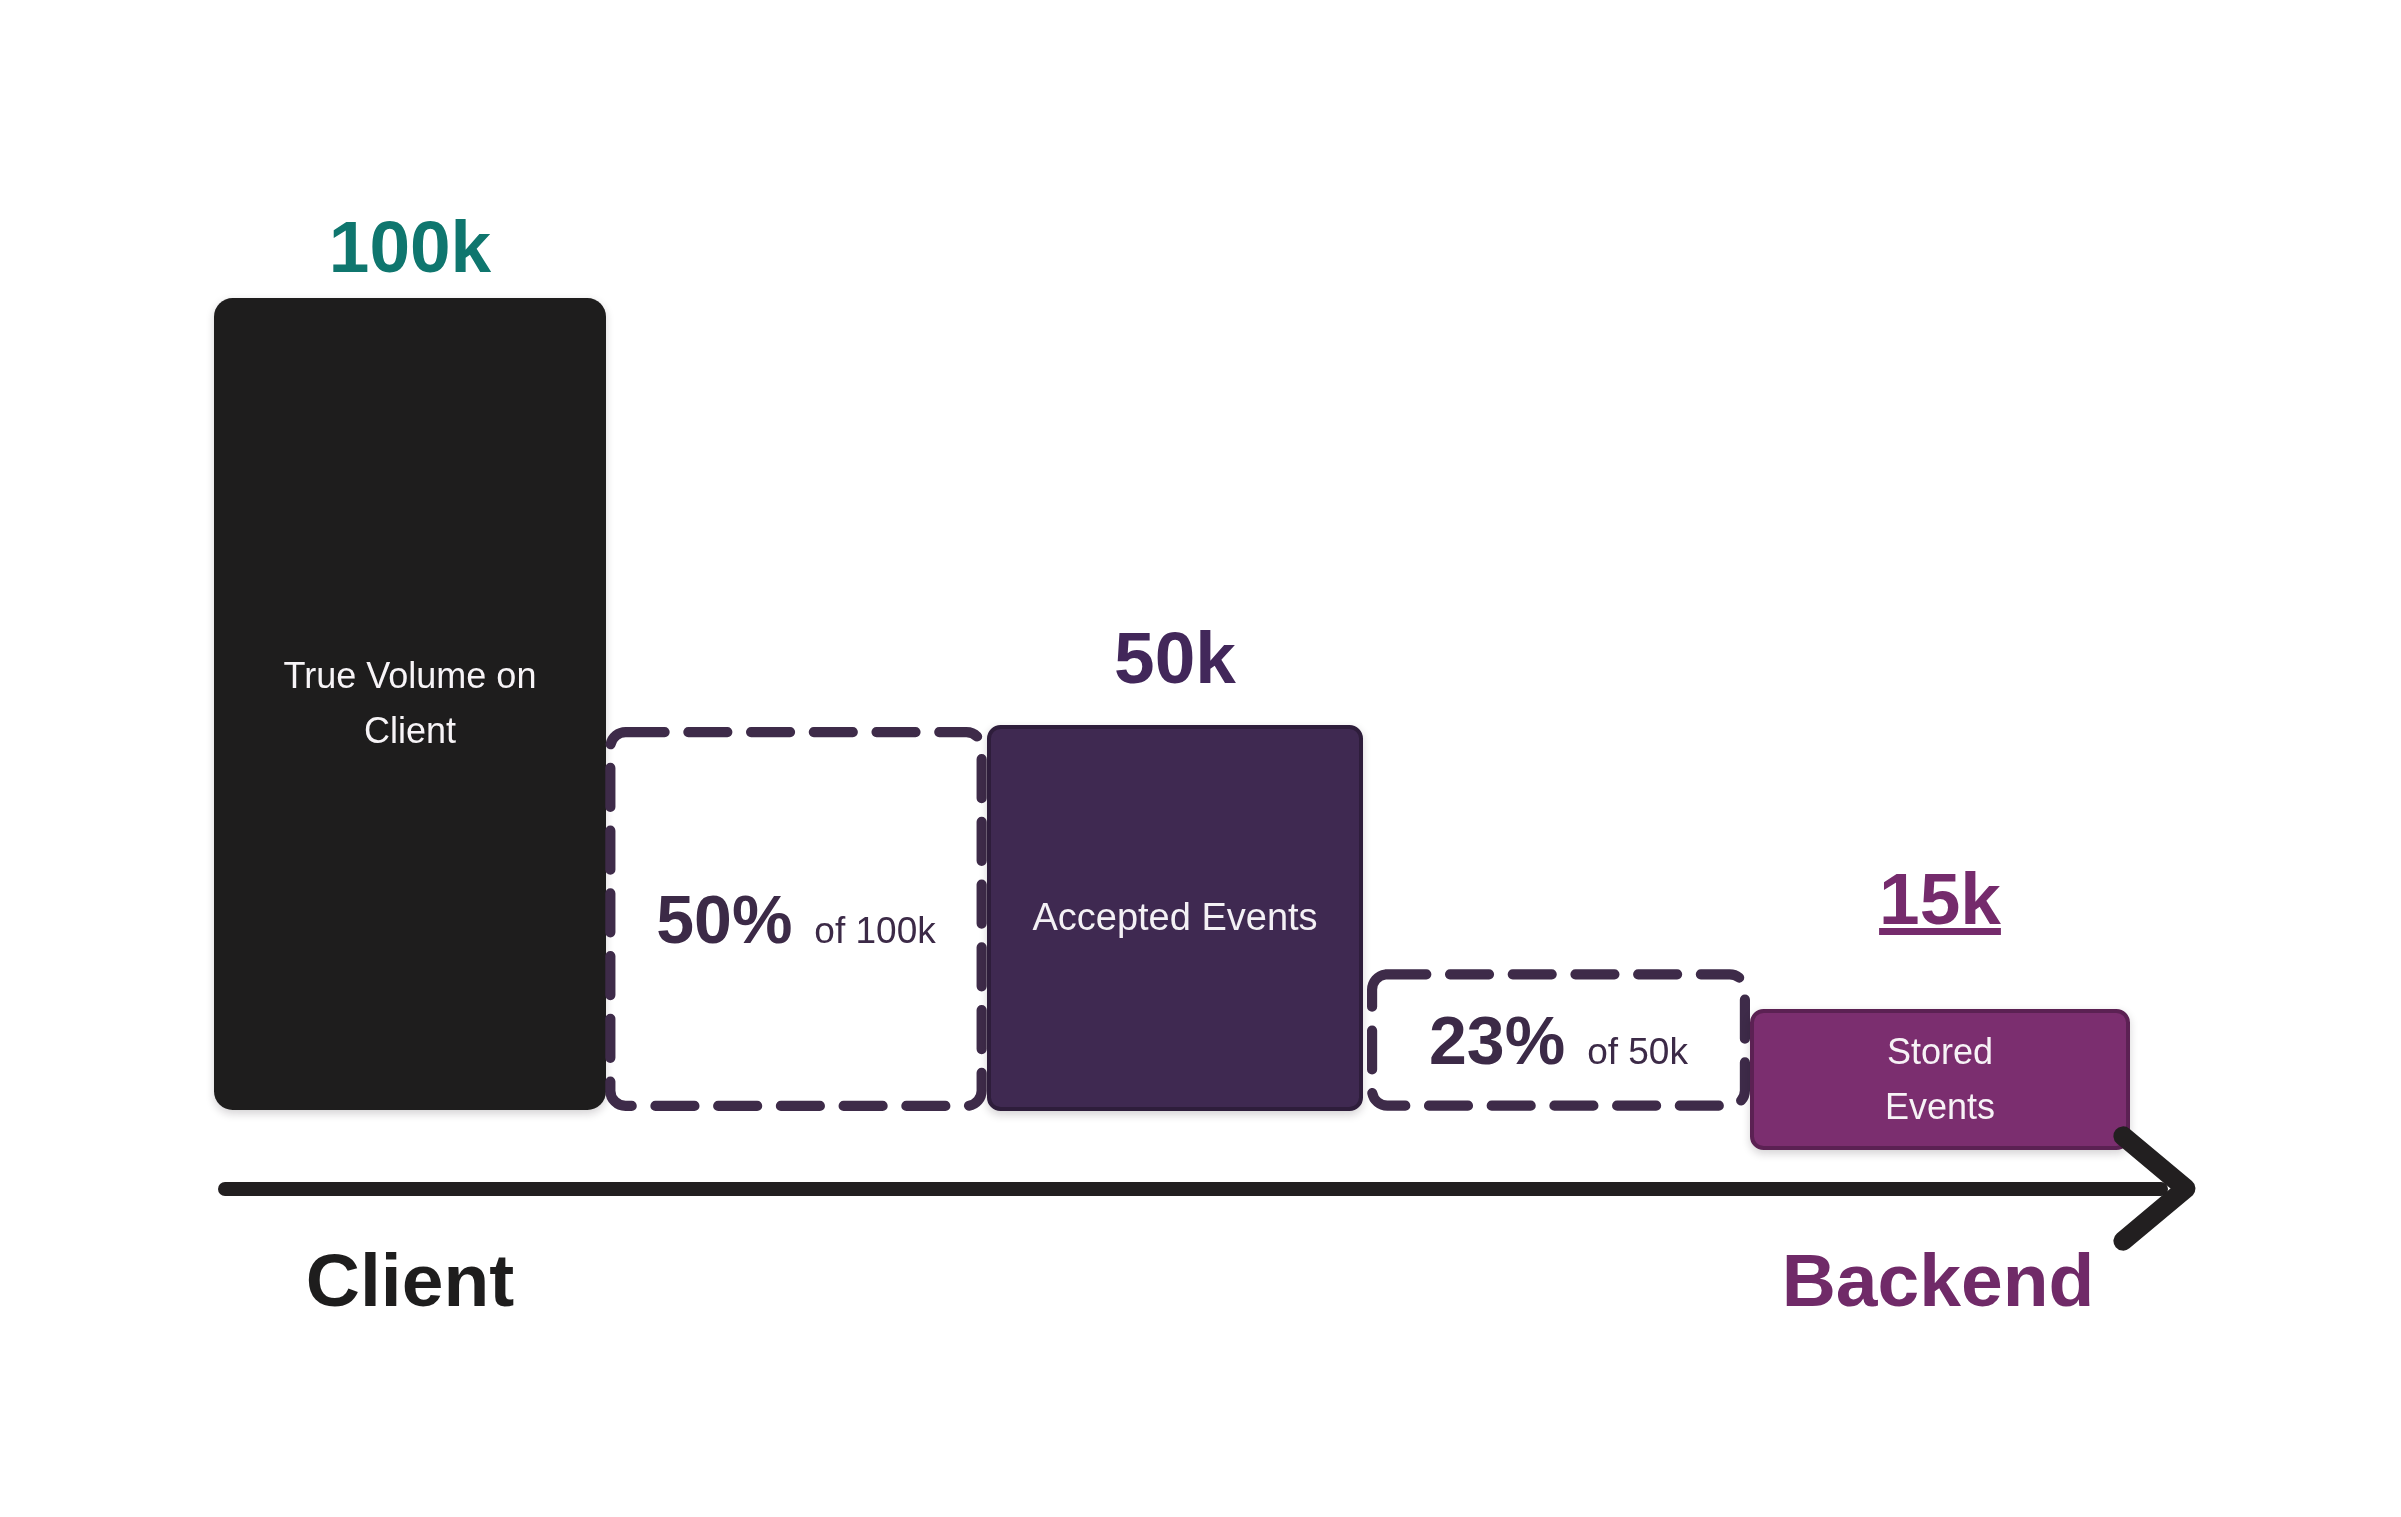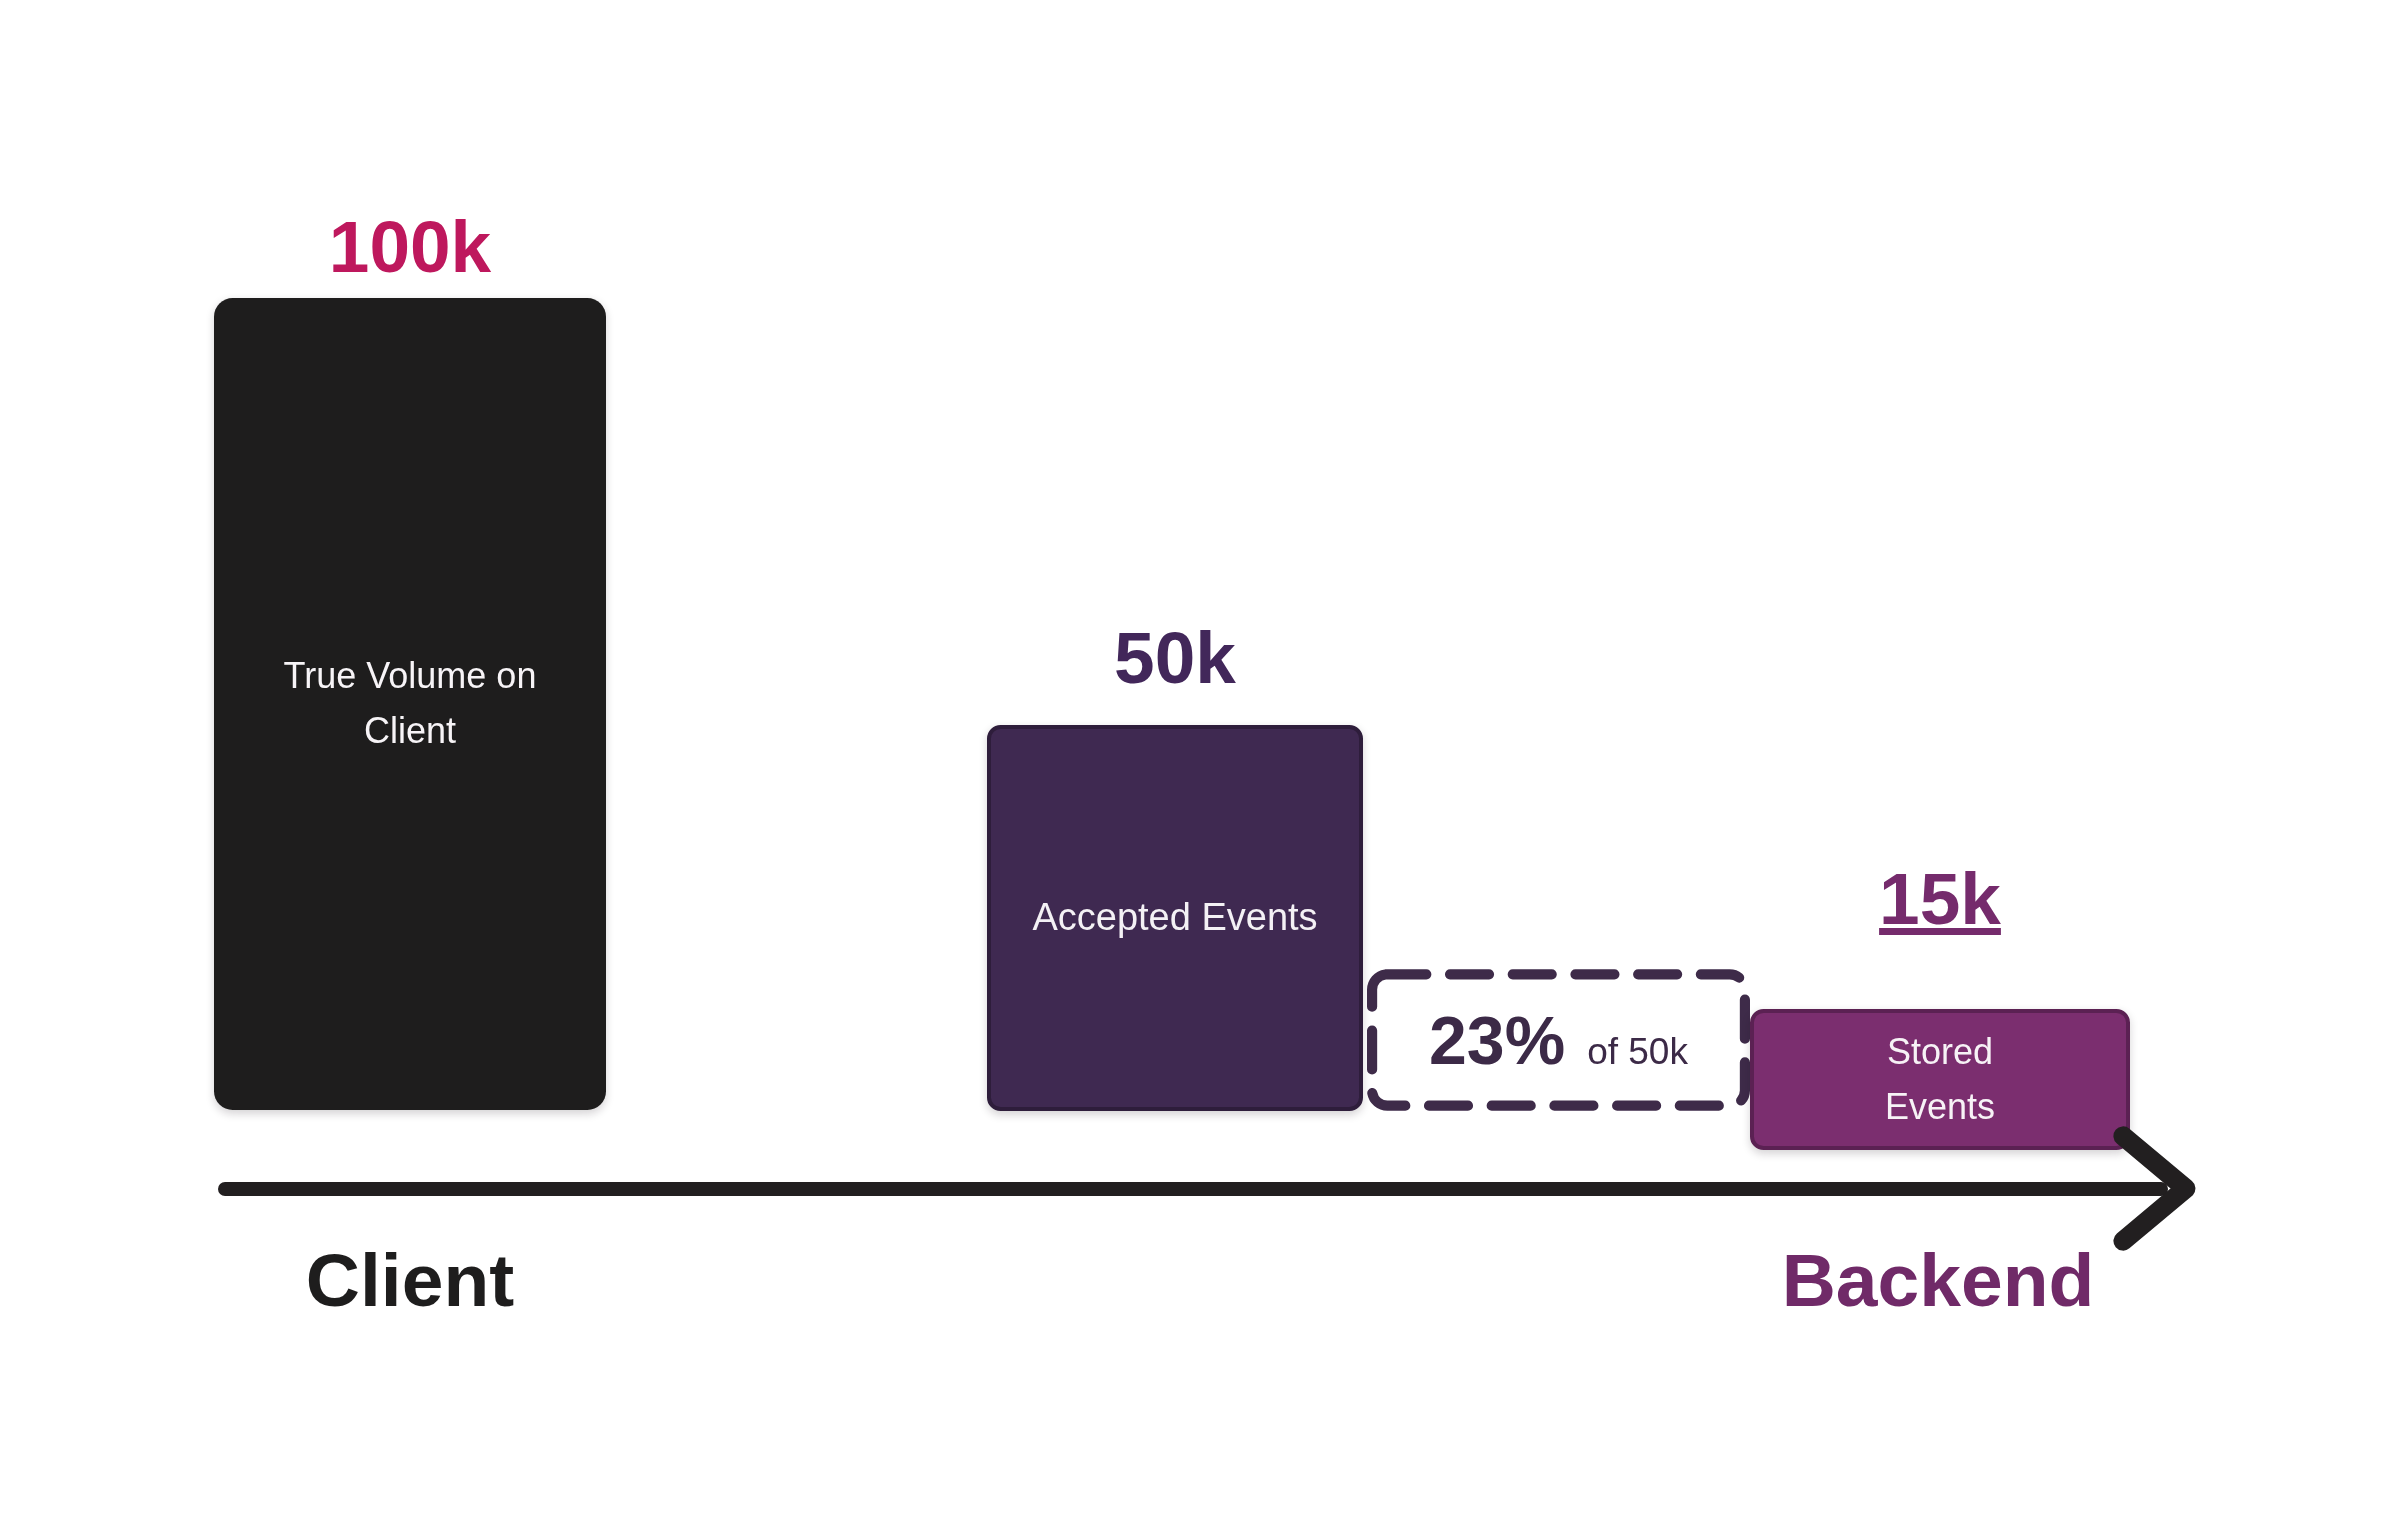--- a/index.html
+++ b/index.html
@@ -19,21 +19,21 @@
 
   
   .value-label {
     font-size: 73px;
     font-weight: 600;
     line-height: 73px;
     text-align: center;
     letter-spacing: 0px;
     white-space: nowrap;
   }
-  .v-black  { color: #be185d; }
+  .v-black  { color: #0f766e; }
   .v-purple { color: #42275a; }
   .v-magenta{ color: #752b6c; text-decoration: underline; }
 
   
   .bar {
     box-sizing: border-box;
     display: flex;
     align-items: center;
     justify-content: center;
     text-align: center;
@@ -118,20 +118,29 @@
   <div class="abs value-label v-black" style="left:214px; top:210px; width:392px;">100k</div>
 
   <div class="abs value-label v-purple" style="left:987px; top:621px; width:376px;">50k</div>
 
   <div class="abs value-label v-magenta" style="left:1750px; top:862px; width:380px;">15k</div>
 
   <div class="abs bar bar-client" style="left:214px; top:298px; width:392px; height:812px;">
     <div class="bar-text">True Volume on Client</div>
   </div>
 
+  <div class="abs dash-box" style="left:605px; top:727px; width:382px; height:384px;">
+    <svg width="382" height="384" viewBox="0 0 450 453">
+      <rect x="6" y="6" width="438" height="441" rx="18" ry="18" fill="none" stroke="#3e2b49" stroke-width="12" stroke-dasharray="46 28" stroke-linecap="round"></rect>
+    </svg>
+    <div class="pct-row">
+      <span class="pct-big">50%</span>
+      <span class="pct-of">of 100k</span>
+    </div>
+  </div>
 
   <div class="abs bar bar-frontend" style="left:987px; top:725px; width:376px; height:386px;">
     <div class="bar-text">Accepted Events</div>
   </div>
 
   <div class="abs dash-box" style="left:1367px; top:969px; width:383px; height:142px;">
     <svg width="383" height="142" viewBox="0 0 452 167">
       <rect x="6" y="6" width="440" height="155" rx="18" ry="18" fill="none" stroke="#3e2b49" stroke-width="12" stroke-dasharray="46 28" stroke-linecap="round"></rect>
     </svg>
     <div class="pct-row">

